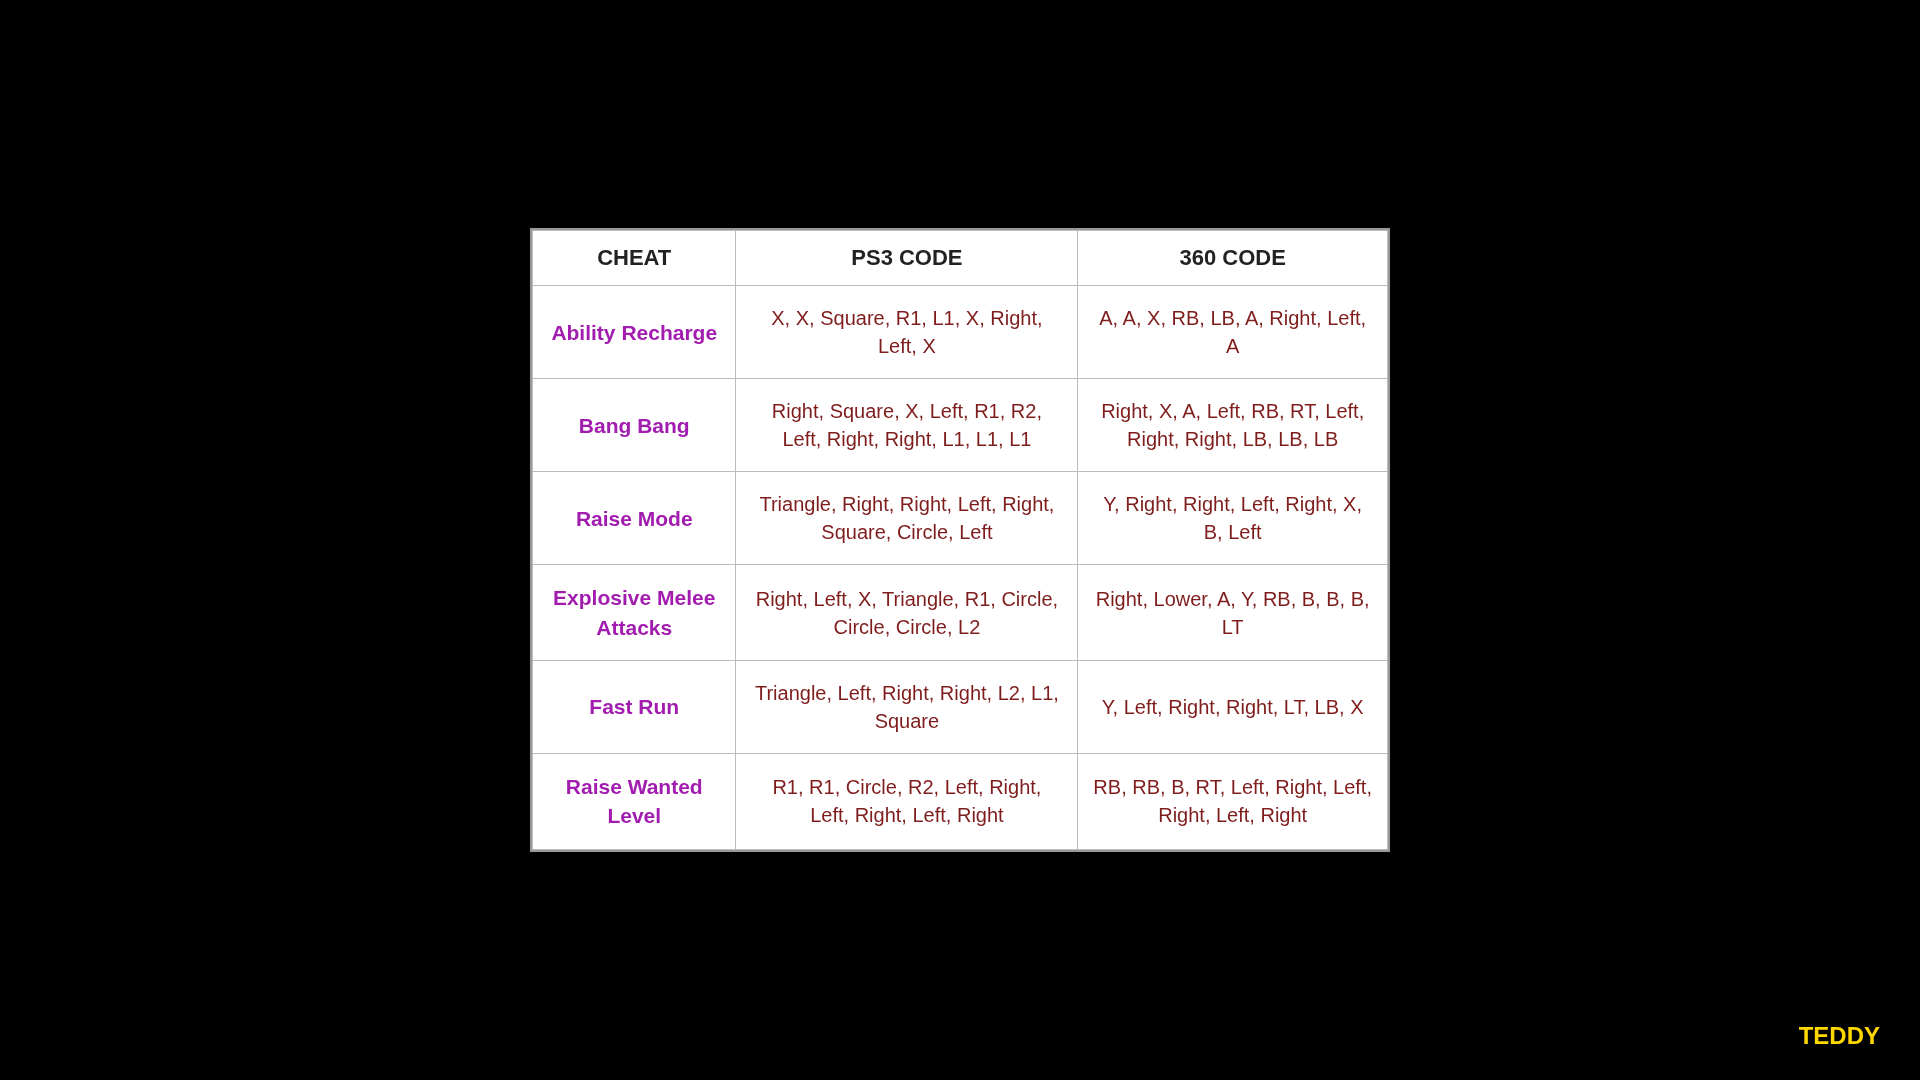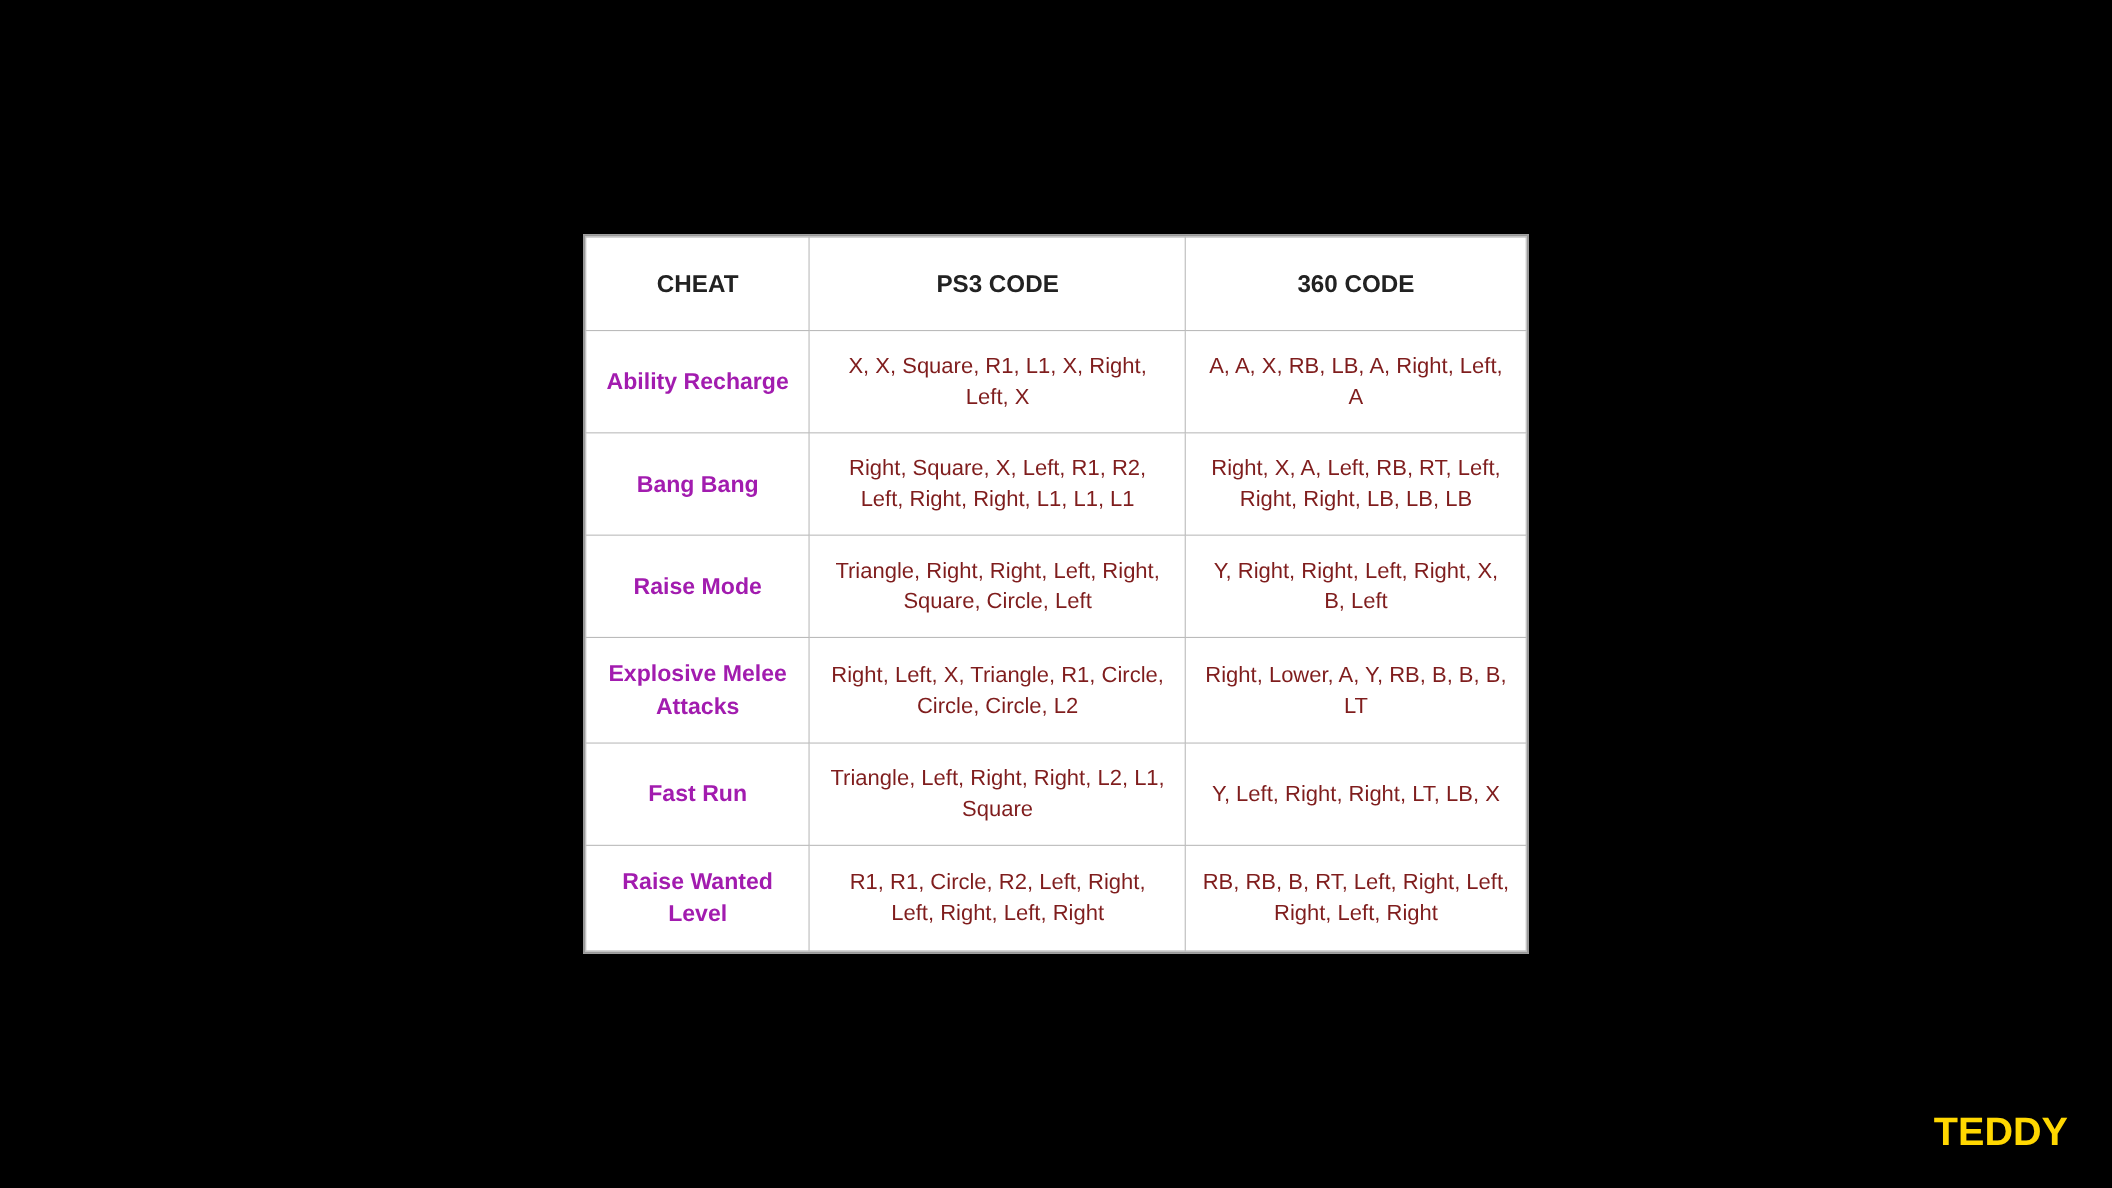--- a/index.html
+++ b/index.html
@@ -28,21 +28,21 @@
     table {
       width: 100%;
       border-collapse: collapse;
     }
 
     thead tr th {
       background: #fff;
       font-size: 22px;
       font-weight: bold;
       color: #222;
-      padding: 29px 10px;
+      padding: 14px 10px;
       text-align: center;
       border: 1px solid #bbb;
     }
 
     tbody tr td {
       padding: 18px 14px;
       text-align: center;
       border: 1px solid #bbb;
       font-size: 20px;
       color: #7f1d1d;
@@ -53,21 +53,21 @@
     tbody tr td:first-child {
       font-weight: bold;
       color: #a21caf;
       font-size: 21px;
     }
 
     .watermark {
       position: fixed;
       bottom: 30px;
       right: 40px;
-      font-size: 36px;
+      font-size: 24px;
       font-weight: bold;
       color: #FFD700;
       font-family: Arial, sans-serif;
     }
   </style>
 </head>
 <body>
 
 <div class="table-container">
   <table>

